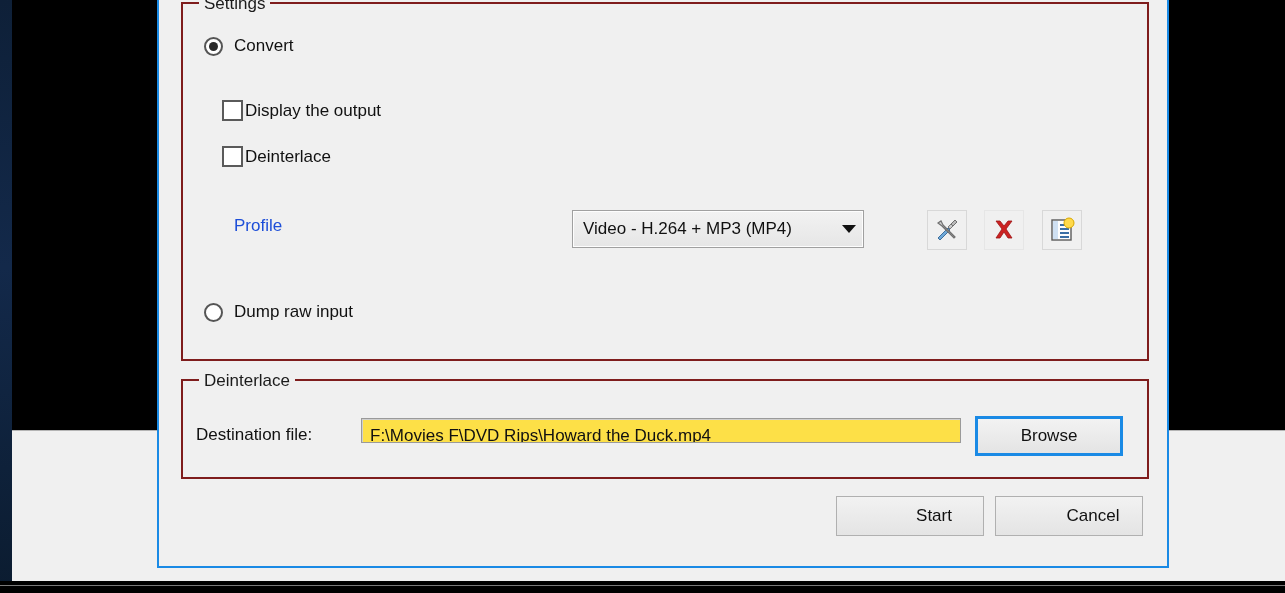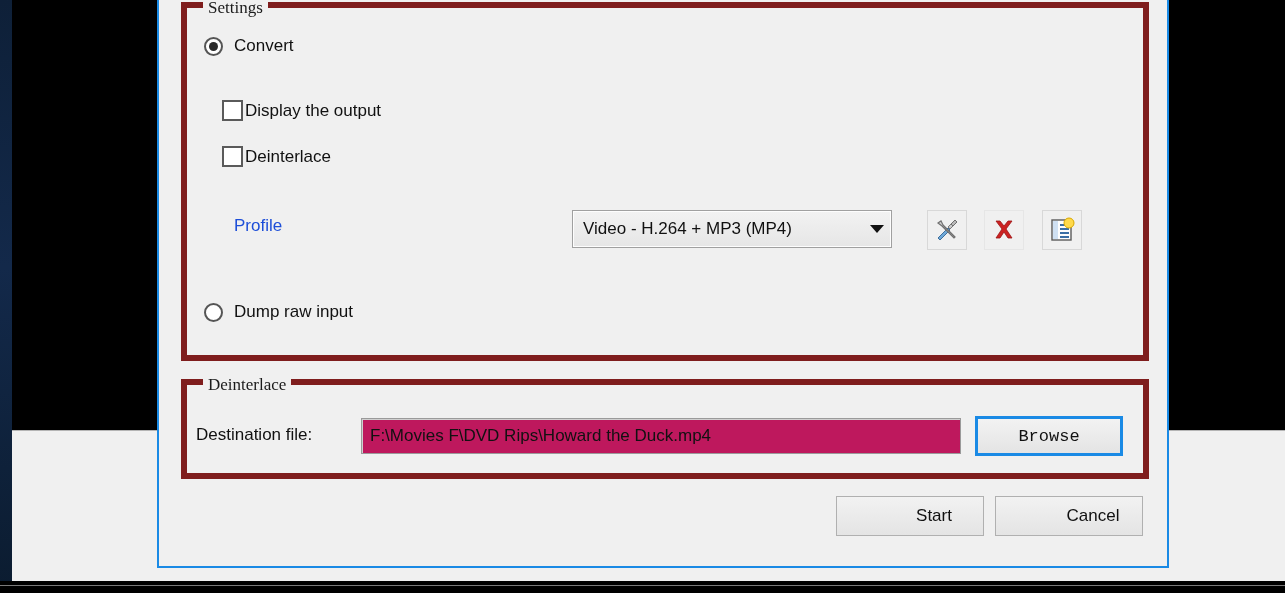--- a/index.html
+++ b/index.html
@@ -38,23 +38,22 @@
     position:absolute; left:157px; top:-12px; width:1012px; height:580px;
     background:#f0f0f0;
     border:2px solid #1a8ae5;
     border-top:none;
   }
   .dlg-body { position:absolute; inset:0; padding:0; }
 
   
   .groupbox {
     position:absolute;
-    border:6px solid #7f1d1d;
+    border:2px solid #7f1d1d;
     background:transparent;
-    font-family:Liberation Serif, serif;
   }
   .groupbox > .gb-title {
     position:absolute; top:-10px; left:16px;
     background:#f0f0f0; padding:0 5px;
     font-size:17px; color:#1b1b1b;
   }
   #gb-settings    { left:22px; top:14px;  width:968px; height:359px; }
   #gb-destination { left:22px; top:391px; width:968px; height:100px; }
 
   
@@ -80,21 +79,21 @@
   }
   .check-label { margin-left:2px; font-size:17px; color:#111; }
   #row-display   { left:63px; top:112px; }
   #row-deinterlace { left:63px; top:158px;justify-content:space-between; }
 
   
   #profile-label {
     position:absolute; left:75px; top:228px; font-size:17px; color:#1d4ed8;
   }
   #profile-combo {
-    position:absolute; left:413px; top:222px; width:320px; height:38px;
+    position:absolute; left:413px; top:222px; width:292px; height:38px;
     background:linear-gradient(180deg,#f2f2f2,#e6e6e6);
     border:1px solid #a0a0a0; box-shadow:inset 0 0 0 1px #fdfdfd;
     display:flex; align-items:center; cursor:pointer;
   }
   #profile-combo .combo-text {
     margin-left:10px; font-size:17px; color:#111; flex:1;
     white-space:nowrap; overflow:hidden;
   }
   .combo-arrow {
     width:28px; display:flex; align-items:center; justify-content:center;
@@ -111,31 +110,31 @@
   }
   #btn-profile-edit   { left:768px; }
   #btn-profile-delete { left:825px; border-color:#e6e6e6; }
   #btn-profile-new    { left:883px; }
 
   
   #dest-label {
     position:absolute; left:37px; top:437px; font-size:17px; color:#111;
   }
   #dest-input {
-    position:absolute; left:202px; top:430px; width:600px; height:36px;
-    background:#be185d; border:1px solid #9a9a9a; box-shadow:inset 1px 1px 0 #cfcfcf;
+    position:absolute; left:202px; top:430px; width:600px; height:25px;
+    background:#fde047; border:1px solid #9a9a9a; box-shadow:inset 1px 1px 0 #cfcfcf;
     font-size:17px; color:#111; padding:0 8px; line-height:34px;
     white-space:nowrap; overflow:hidden;
   }
   #btn-browse {
     position:absolute; left:816px; top:428px; width:148px; height:40px;
     background:linear-gradient(180deg,#f2f2f2,#e4e4e4);
     border:3px solid #1a8ae5;
     font-size:17px; color:#111;
-    display:flex; align-items:center; justify-content:center; cursor:pointer;font-family:Liberation Mono, monospace;
+    display:flex; align-items:center; justify-content:center; cursor:pointer;
   }
 
   
   .dlg-btn {
     position:absolute; height:40px; width:148px;
     background:linear-gradient(180deg,#f2f2f2,#e4e4e4);
     border:1px solid #b0b0b0;
     font-size:17px; color:#111;
     display:flex; align-items:center; justify-content:center; cursor:pointer;padding-left:48px;
   }

